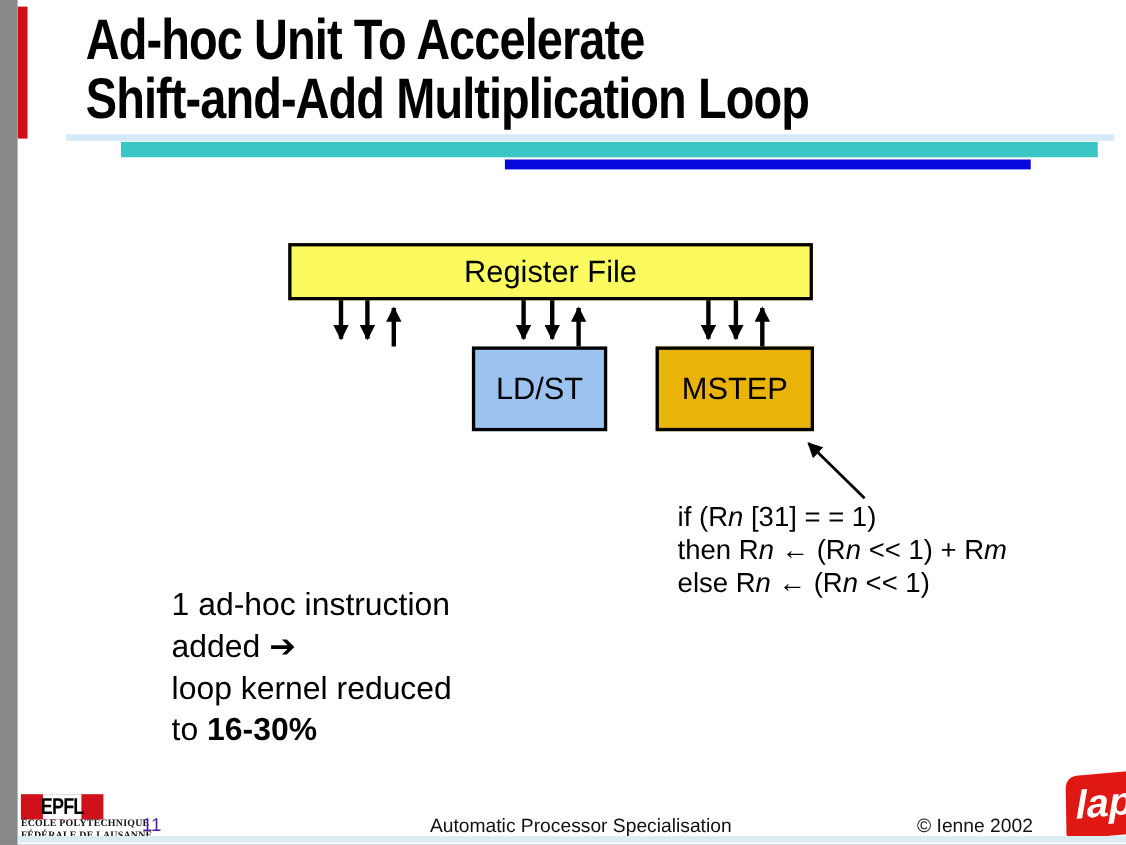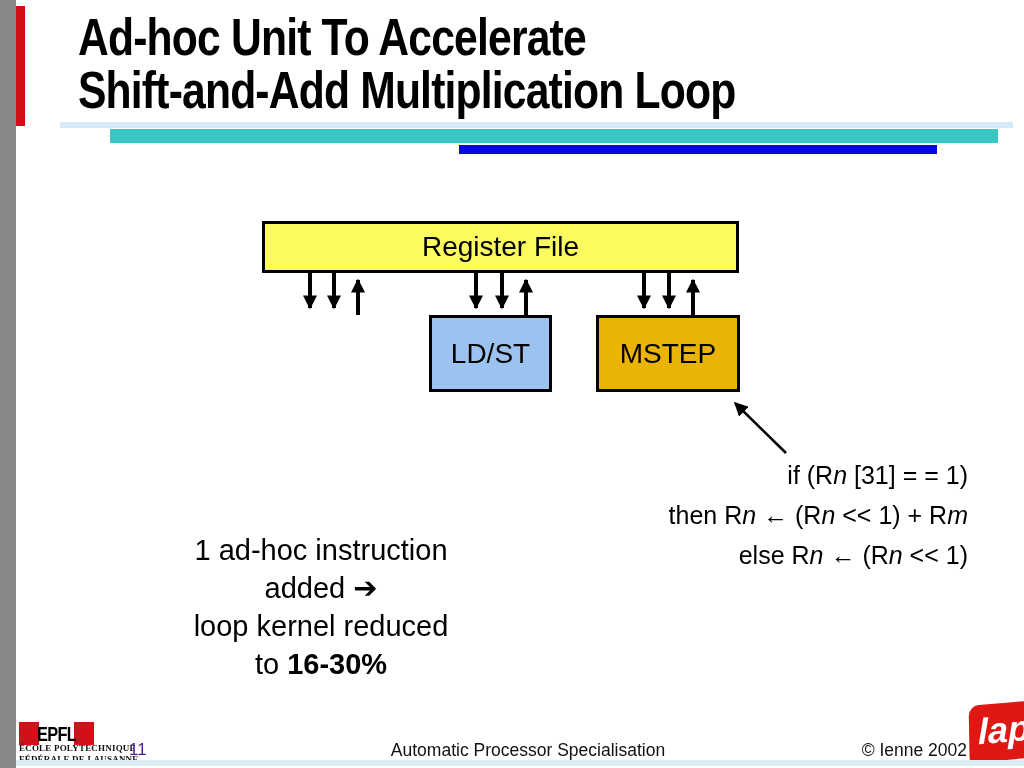--- a/index.html
+++ b/index.html
@@ -26,42 +26,42 @@
     position:absolute;border:3px solid #000;display:flex;align-items:center;justify-content:center;
     font-size:28px;
   }
   .rf{left:246px;top:221px;width:477px;height:52px;text-align:center;}
   .unit-alu{left:248px;top:315px;width:142px;height:77px;}
   .unit-ldst{left:413px;top:315px;width:123px;height:77px;}
   .unit-mstep{left:580px;top:315px;width:144px;height:77px;}
   .buses{position:absolute;left:240px;top:270px;width:560px;height:200px;}
   
   .mstep-note{
-    position:absolute;left:600px;top:455px;width:352px;text-align:right;
-    font-size:25px;line-height:40px;white-space:nowrap;
+    position:absolute;left:600px;top:455px;width:352px;text-align:left;
+    font-size:25px;line-height:30px;white-space:nowrap;
   }
   
   .callout{
-    position:absolute;left:140px;top:531px;width:330px;text-align:center;
+    position:absolute;left:140px;top:531px;width:330px;text-align:left;
     font-size:29px;line-height:38px;
   }
   
   .epfl-logo{position:absolute;left:3px;top:722px;width:75px;height:23px;padding-left:28px;}
   .epfl-white{position:absolute;left:26%;top:0;width:47%;height:100%;background:#fff;}
   .epfl-text{
     position:absolute;left:0;top:0;width:100%;height:100%;display:flex;align-items:center;justify-content:center;
     font-size:21px;font-weight:bold;letter-spacing:-1px;transform:scaleX(0.78);color:#000;
   }
   .epfl-caption{
     position:absolute;left:3px;top:743px;width:120px;font-family:"Liberation Serif","DejaVu Serif",serif;
     font-size:9px;font-weight:bold;line-height:10.5px;letter-spacing:0.2px;color:#111;
   }
   .page-num{position:absolute;left:113px;top:740px;font-size:17px;color:#4c1d95;}
   .footer-center{position:absolute;left:0;top:740px;width:1024px;text-align:center;font-size:17.5px;color:#111;}
-  .copyright{position:absolute;right:73px;top:740px;font-size:17.5px;color:#111;}
+  .copyright{position:absolute;right:101px;top:740px;font-size:17.5px;color:#111;}
   .lap-logo{
     position:absolute;left:953px;top:703px;width:70px;height:57px;
     transform:rotate(-5deg) skewX(-4deg);border-radius:10px 4px 12px 5px;
     display:flex;align-items:center;justify-content:center;
   }
   .lap-text{
     color:#fff;font-size:36px;font-weight:bold;font-style:italic;line-height:1;
     letter-spacing:0px;padding-bottom:4px;
   }
   .bottom-strip{position:absolute;left:0;top:760px;width:1024px;height:6px;}

